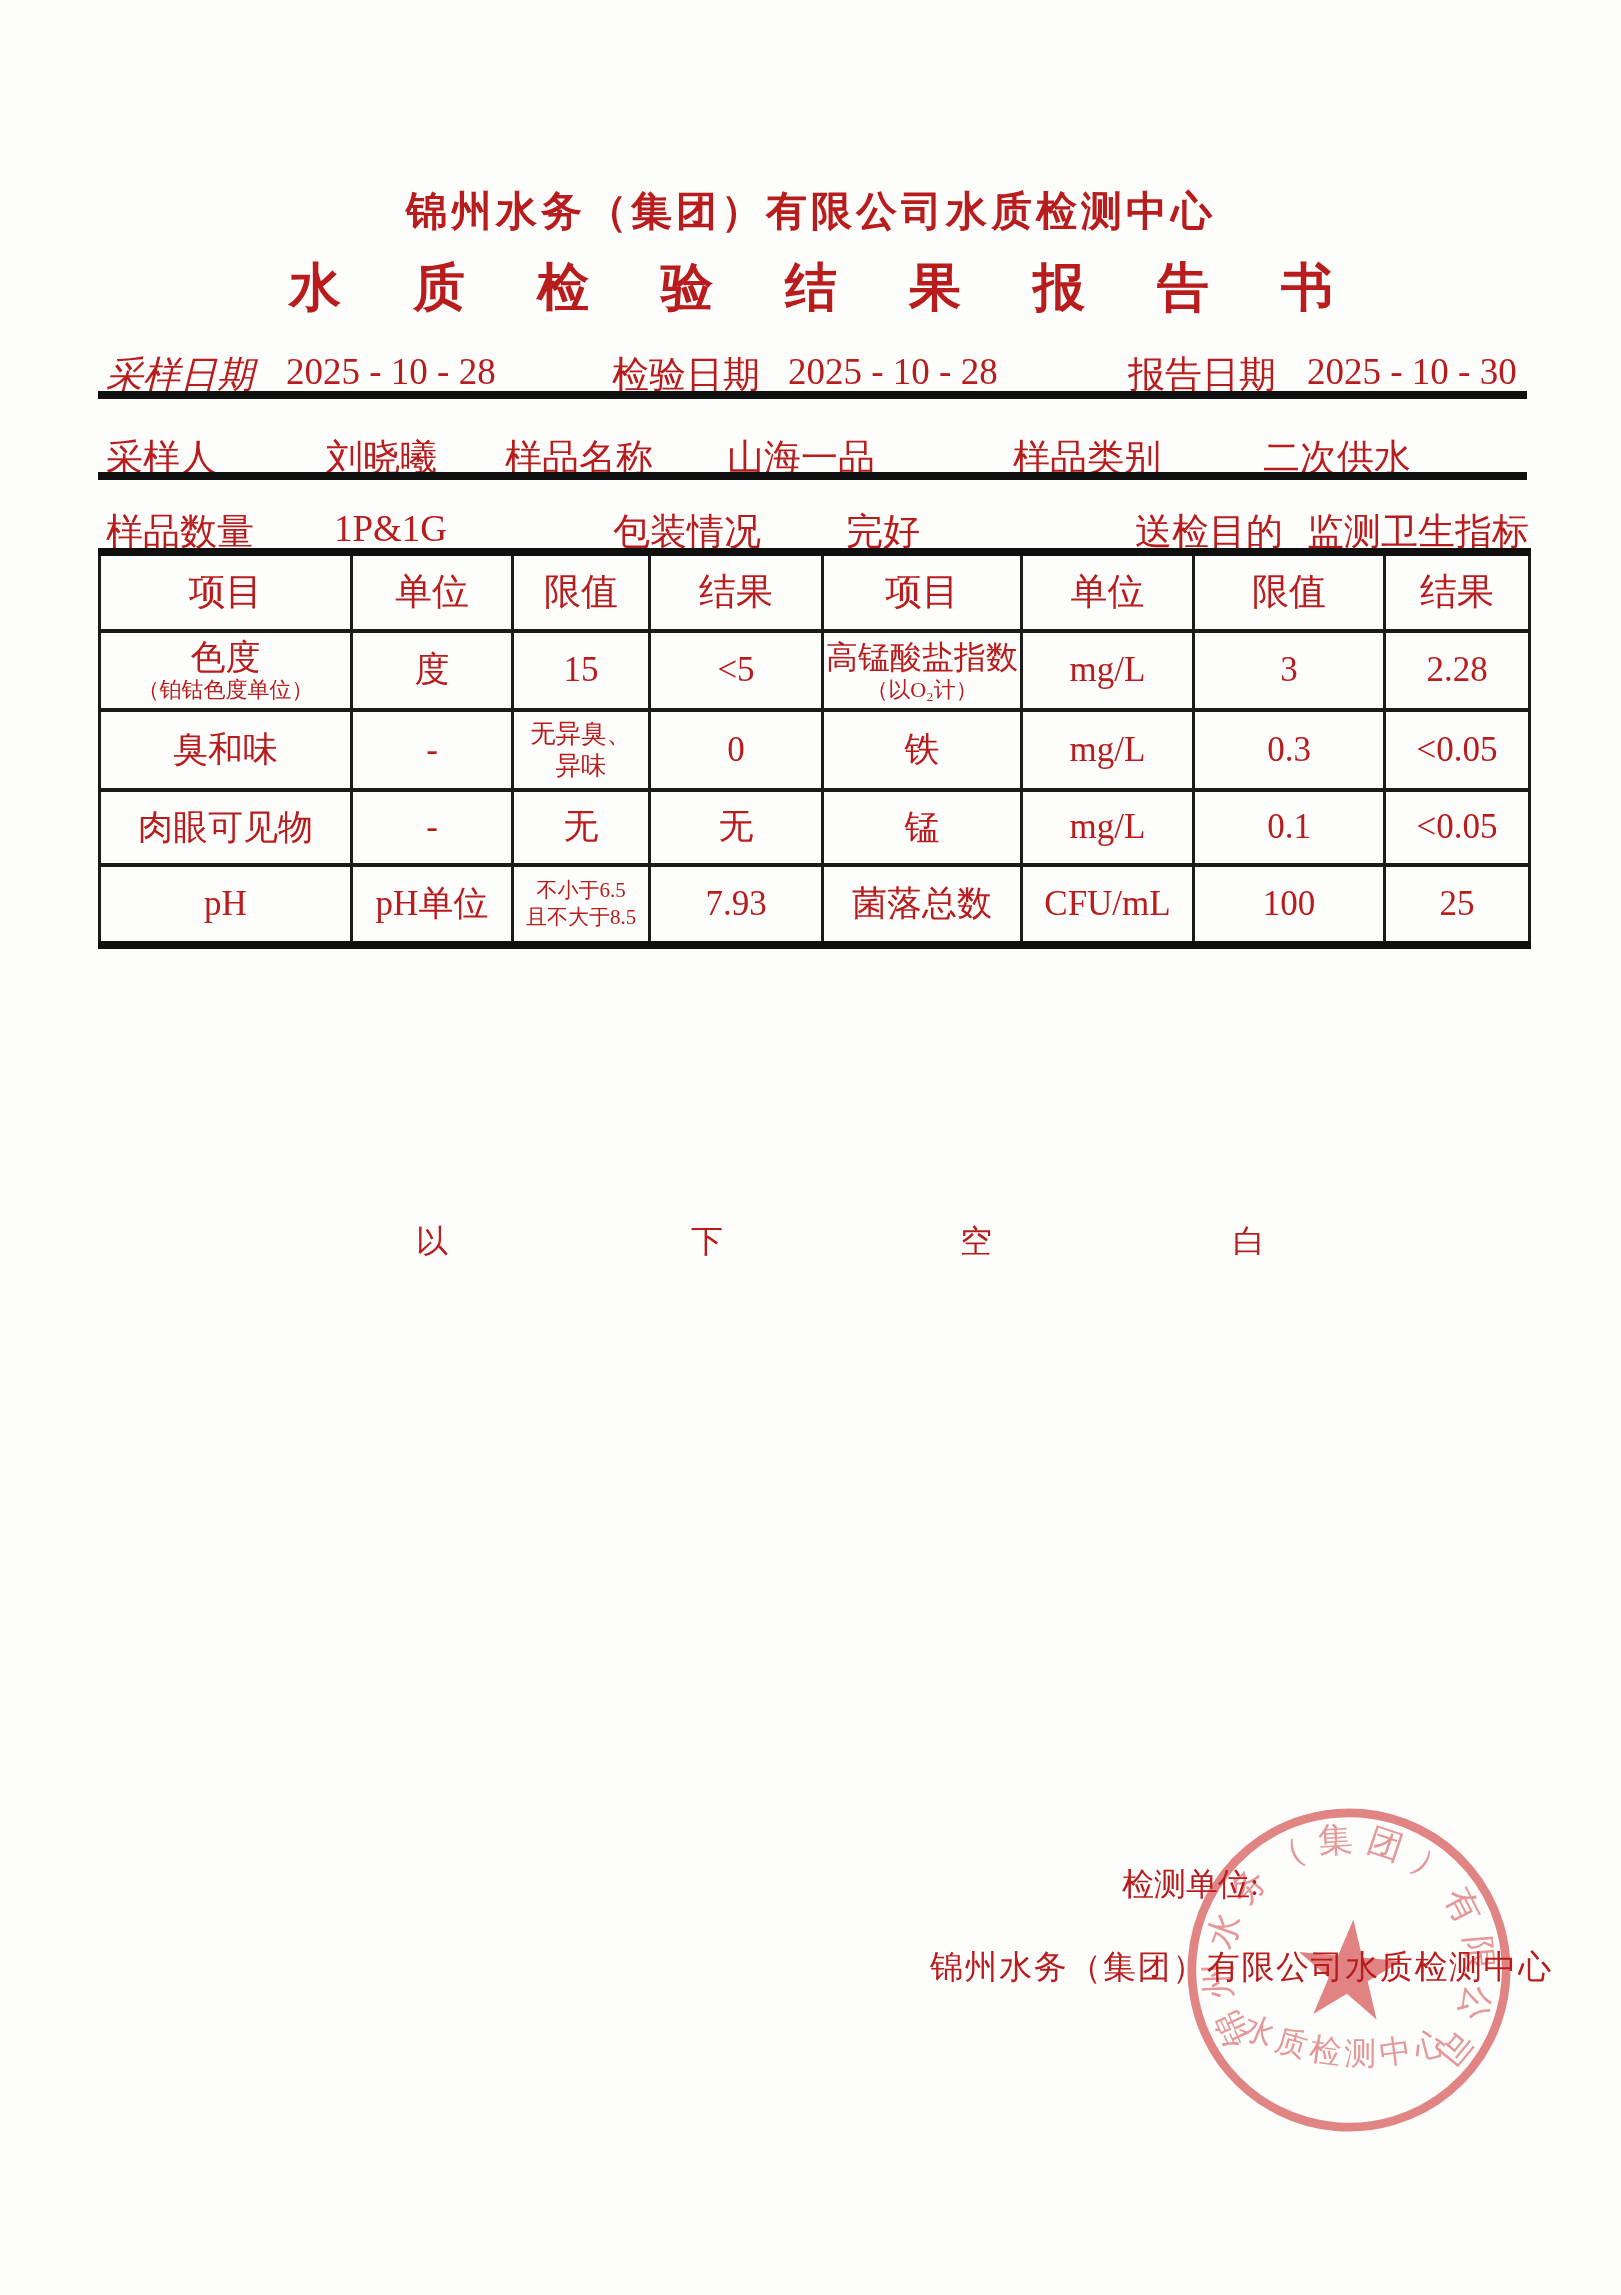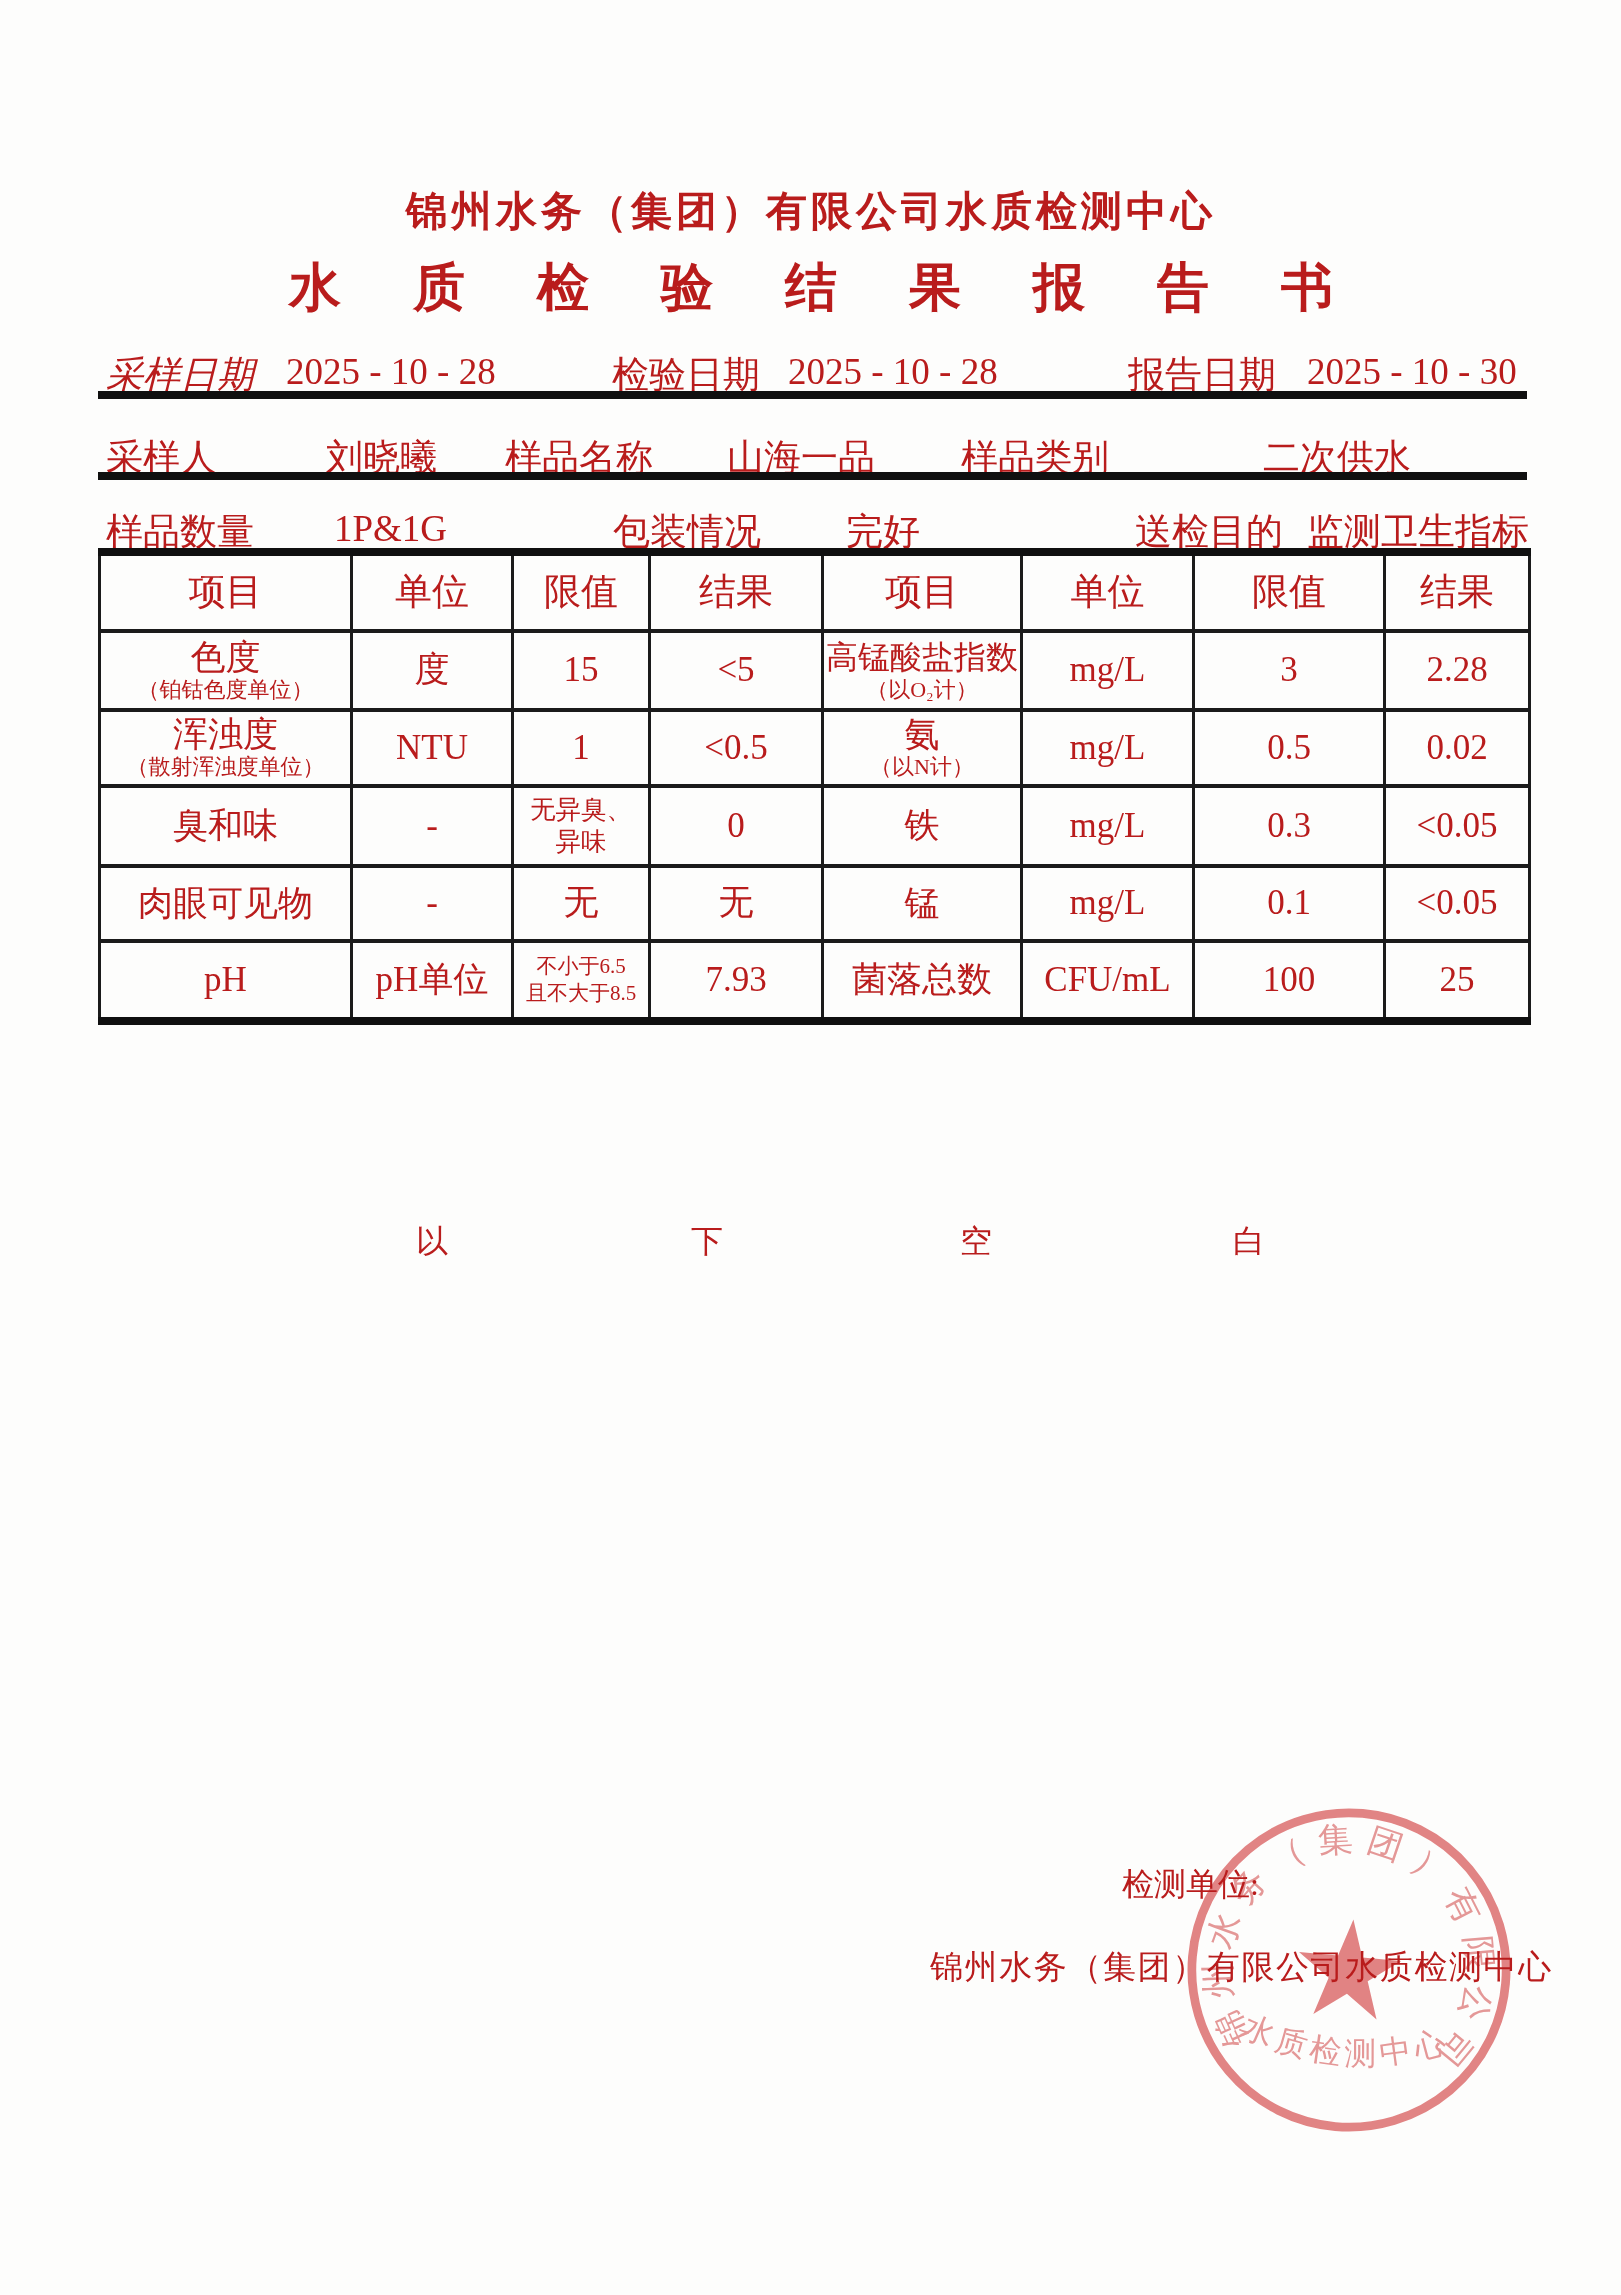--- a/index.html
+++ b/index.html
@@ -80,21 +80,21 @@
   <div class="abs info" style="left:612px; top:350px;">检验日期</div>
   <div class="abs info" style="left:788px; top:350px;">2025 - 10 - 28</div>
   <div class="abs info" style="left:1128px; top:350px;">报告日期</div>
   <div class="abs info" style="left:1307px; top:350px;">2025 - 10 - 30</div>
   <div class="hr" style="top:391px;"></div>
 
   <div class="abs info" style="left:106px; top:433px;">采样人</div>
   <div class="abs info" style="left:326px; top:433px;">刘晓曦</div>
   <div class="abs info" style="left:505px; top:433px;">样品名称</div>
   <div class="abs info" style="left:727px; top:433px;">山海一品</div>
-  <div class="abs info" style="left:961px; top:433px;">样品类别</div>
+  <div class="abs info" style="left:1013px; top:433px;">样品类别</div>
   <div class="abs info" style="left:1263px; top:433px;">二次供水</div>
   <div class="hr" style="top:472px;"></div>
 
   <div class="abs info" style="left:106px; top:507px;">样品数量</div>
   <div class="abs info" style="left:334px; top:507px;">1P&amp;1G</div>
   <div class="abs info" style="left:613px; top:507px;">包装情况</div>
   <div class="abs info" style="left:846px; top:507px;">完好</div>
   <div class="abs info" style="left:1135px; top:507px;">送检目的</div>
   <div class="abs info" style="left:1307px; top:507px;">监测卫生指标</div>
 
@@ -129,36 +129,20 @@
       <td>15</td>
       <td>&lt;5</td>
       <td>
         <div class="sub" style="font-size:32px;">高锰酸盐指数</div>
         <div class="sub">（以O₂计）</div>
       </td>
       <td>mg/L</td>
       <td>3</td>
       <td>2.28</td>
     </tr>
-    <tr style="height:76px;">
-      <td>
-        <div class="nm">浑浊度</div>
-        <div class="sub">（散射浑浊度单位）</div>
-      </td>
-      <td>NTU</td>
-      <td>1</td>
-      <td>&lt;0.5</td>
-      <td>
-        <div class="nm">氨</div>
-        <div class="sub">（以N计）</div>
-      </td>
-      <td>mg/L</td>
-      <td>0.5</td>
-      <td>0.02</td>
-    </tr>
     <tr style="height:80px;">
       <td>
         <div class="nm">臭和味</div>
       </td>
       <td>-</td>
       <td>
         <div class="lim2">无异臭、</div>
         <div class="lim2">异味</div>
       </td>
       <td>0</td>

